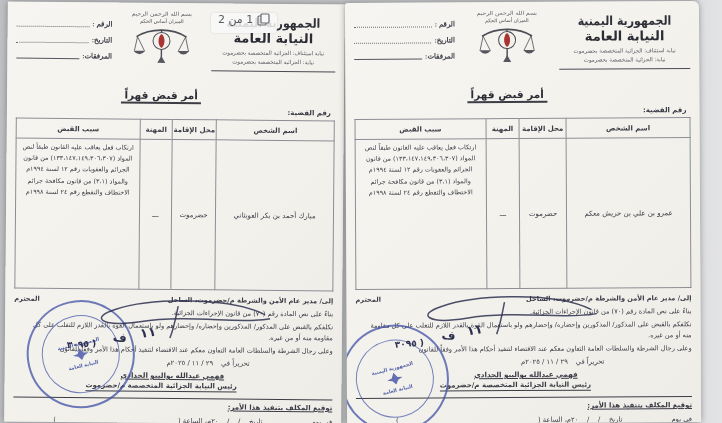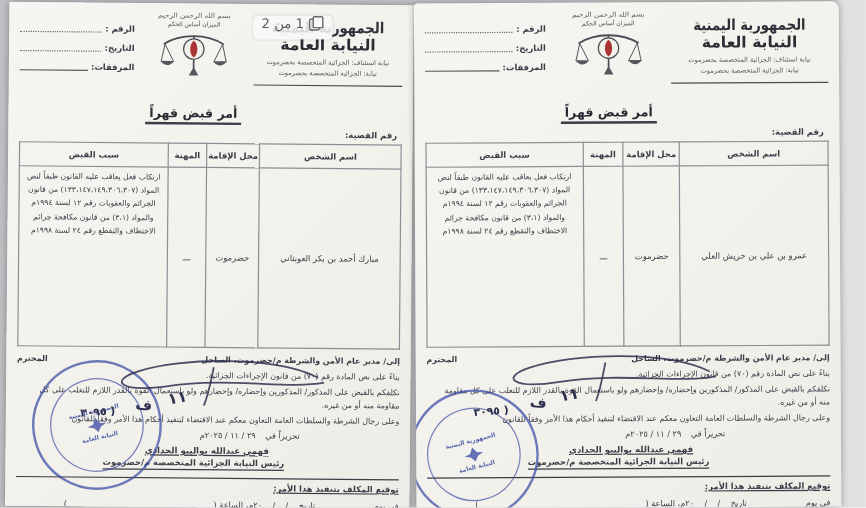--- a/index.html
+++ b/index.html
@@ -17,21 +17,21 @@
   .hdr-titles{width:39%;text-align:center;padding-top:6px;}
   .country{font-size:11px;font-weight:bold;letter-spacing:-1px;transform:scaleY(1.15);color:#2f3038;}
   .org{font-size:13px;font-weight:bold;margin-top:1px;color:#2b2c34;}
   .nisba{font-size:5.5px;color:#55565e;margin-top:3px;line-height:1.7;
          border-bottom:1.6px solid #4a4b53;padding-bottom:3px;}
   .hdr-center{width:31%;text-align:center;}
   .bismillah{font-size:6px;color:#5a5b63;letter-spacing:-1px;transform:scaleY(.9);}
   .motto{font-size:5px;color:#4c4d55;margin-top:1px;}
   .order-title{display:inline-block;font-size:10.5px;font-weight:bold;color:#2b2c34;
                border-bottom:2.2px solid #3c3d45;padding:0 3px 1px;margin-top:18px;}
-  .hdr-fields{width:30%;padding-top:10px;}
+  .hdr-fields{width:30%;padding-top:10px;font-family:Liberation Serif, serif;}
   .fld{display:flex;align-items:flex-end;font-size:7px;font-weight:bold;margin-bottom:7px;color:#3b3c46;}
   .fld .line{flex:1;border-bottom:1px dotted #6a6b72;margin:0 3px 1px 0;height:7px;}
   .fld:last-child .line{border-bottom:1.4px solid #55565e;}
 
   .case-no{font-size:7px;font-weight:bold;margin:4px 4px 3px;color:#3b3c46;}
 
   
   table{width:100%;border-collapse:collapse;table-layout:fixed;}
   th,td{border:1px solid #8d8e95;font-size:7px;color:#3b3c46;}
   th{font-weight:bold;height:17px;}
@@ -254,21 +254,21 @@
           <col class="c-reason">
         </colgroup>
       <tbody>
           <tr>
         <th>اسم الشخص</th>
         <th>محل الإقامة</th>
         <th>المهنة</th>
         <th>سبب القبض</th>
       </tr>
       <tr class="row-h">
-        <td>عمرو بن علي بن حريش العلي</td>
+        <td>عمرو بن علي بن حريش معكم</td>
         <td>حضرموت</td>
         <td>ـــ</td>
         <td class="reason">ارتكاب فعل يعاقب عليه القانون طبقاً لنص المواد (١٣٣،١٤٧،١٤٩،٣٠٦،٣٠٧) من قانون الجرائم والعقوبات رقم ١٢ لسنة ١٩٩٤م والمواد (٣،١) من قانون مكافحة جرائم الاختطاف والتقطع رقم ٢٤ لسنة ١٩٩٨م</td>
       </tr>
     </tbody>
       </table>
 
     <div class="bodyl addr-row">
       <span>إلى/ مدير عام الأمن والشرطة م/حضرموت، الساحل</span>
       <span>المحترم</span>

